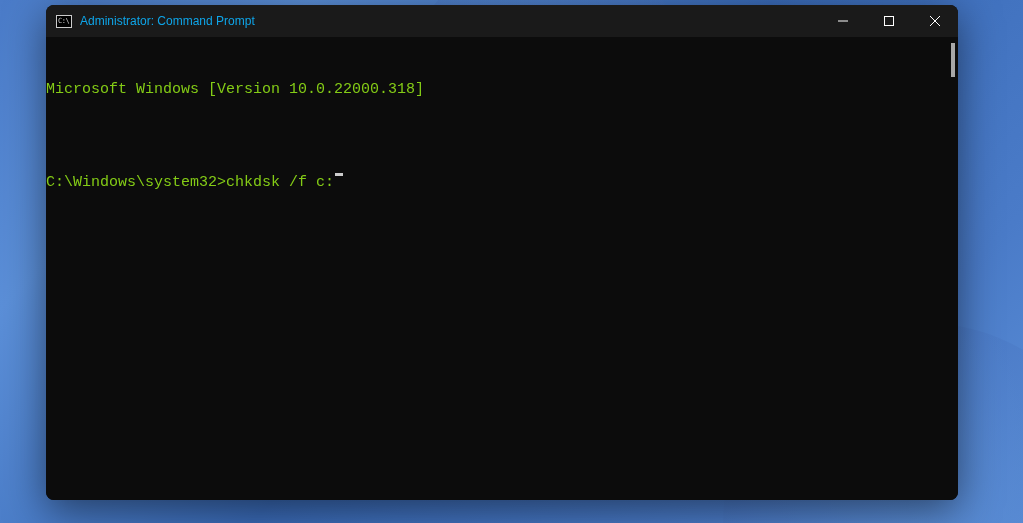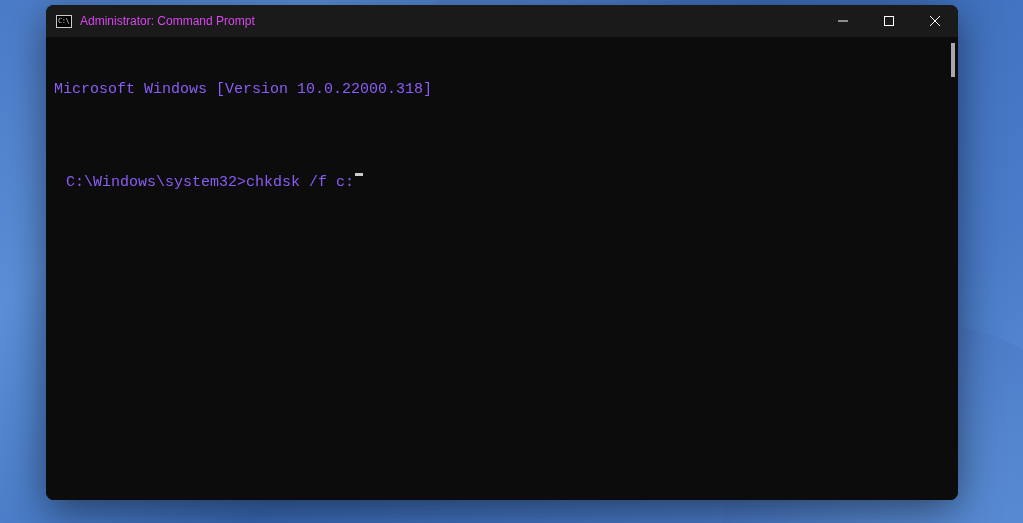--- a/index.html
+++ b/index.html
@@ -52,21 +52,21 @@
       flex-shrink: 0;
     }
     .titlebar-icon-inner {
       font-size: 7px;
       color: #ccc;
       line-height: 1;
       letter-spacing: -0.5px;
       font-family: Consolas, monospace;
     }
     .titlebar-text {
-      color: #d946ef;
+      color: #0ea5e9;
       font-size: 12px;
       font-weight: 400;
     }
     .window-controls {
       position: absolute;
       right: 0;
       top: 0;
       height: 32px;
       display: flex;
     }
@@ -76,30 +76,30 @@
       display: flex;
       align-items: center;
       justify-content: center;
       color: #ffffff;
       cursor: pointer;
     }
     .win-btn svg { width: 10px; height: 10px; }
     .terminal {
       flex: 1;
       background: #0c0c0c;
-      padding: 6px 8px;
+      padding: 6px 0;
       font-family: Consolas, "Courier New", monospace;
       font-size: 15px;
-      color: #8b5cf6;
+      color: #84cc16;
       line-height: 1.25;
       white-space: pre;
       position: relative;
     }
     .terminal-line { display: block; }
-    .cmd-line { display: flex; margin-left: 12px; }
+    .cmd-line { display: flex; }
     .cursor {
       display: inline-block;
       width: 8px;
       height: 3px;
       background: #cccccc;
       margin-left: 1px;
       vertical-align: bottom;
       position: relative;
       top: -1px;
     }

